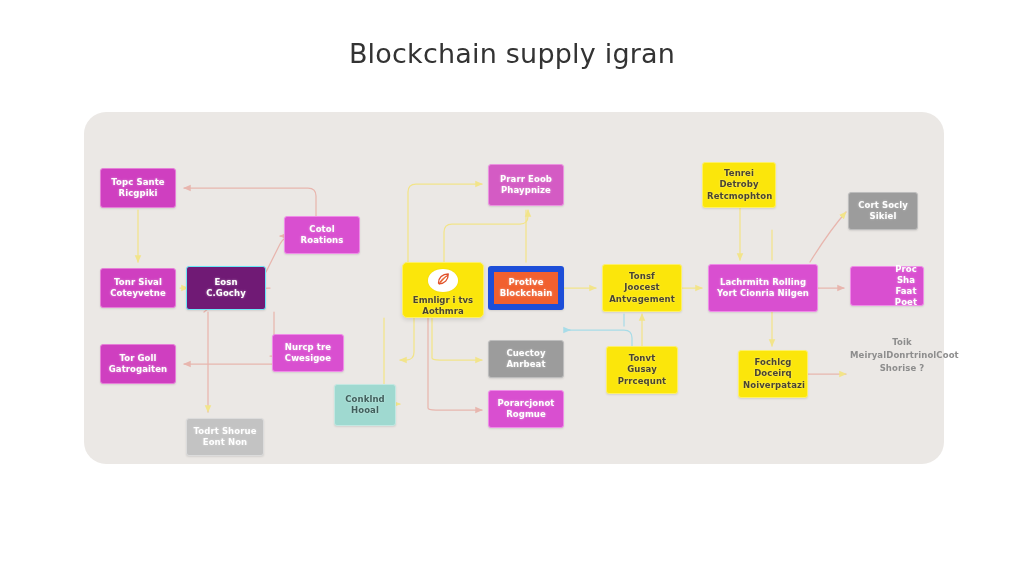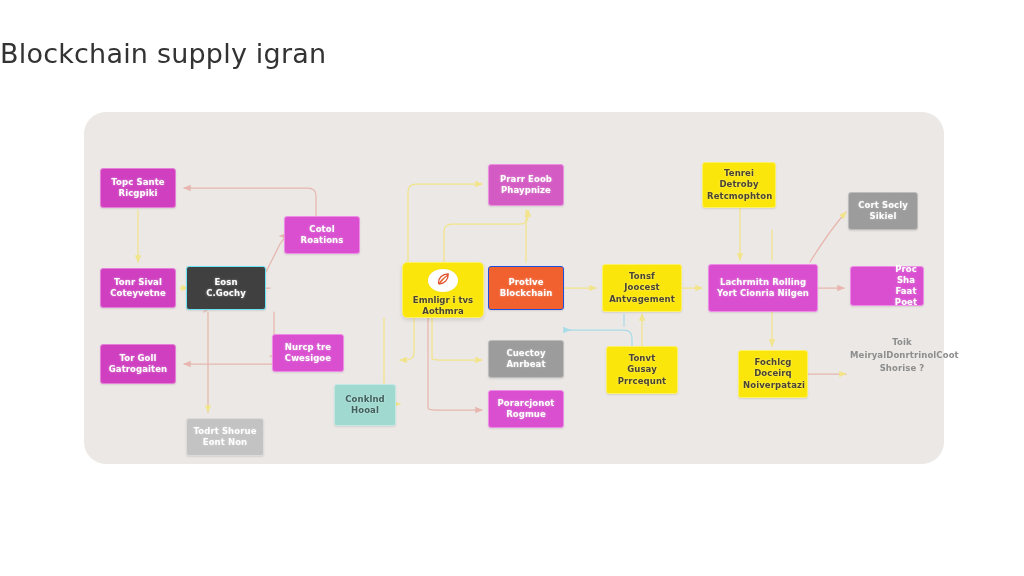--- a/index.html
+++ b/index.html
@@ -12,21 +12,21 @@
     background: #ffffff;
     font-family: "Liberation Sans", sans-serif;
     overflow: hidden;
     position: relative;
   }
   #page-title {
     position: absolute;
     left: 0;
     top: 38px;
     width: 1024px;
-    text-align: left;
+    text-align: center;
     font-family: "DejaVu Sans", sans-serif;
     font-size: 27px;
     font-weight: 400;
     color: #333333;
     letter-spacing: 0.2px;
   }
   #canvas {
     position: absolute;
     left: 84px;
     top: 112px;
@@ -62,24 +62,24 @@
     filter: blur(0.32px);
     box-shadow: 0 1px 2px rgba(0,0,0,0.10);
   }
   .node .lbl {
     display: block;
     width: 100%;
   }
   .node.magenta   { background: #cf3fc0; border: 1px solid #e67fd8; }
   .node.magenta2  { background: #d94fd0; border: 1px solid #ef8ce8; }
   .node.pinkish   { background: #d45bc4; border: 1px solid #eb93e0; }
-  .node.cyan      { background: #404040; border: 1px solid #6ae6f8; color:#ffffff; }
+  .node.cyan      { background: #701a75; border: 1px solid #6ae6f8; color:#ffffff; }
   .node.yellow    { background: #fbe60b; border: 1px solid #fdf06a; color:#4a4430;
                     text-shadow: 0 0 2px rgba(255,255,255,0.5); }
-  .node.orange    { background: #f1602f; border: 1px solid #1d4ed8; }
+  .node.orange    { background: #f1602f; border: 6px solid #1d4ed8; }
   .node.grayDark  { background: #9c9c9c; border: 1px solid #bdbdbd; }
   .node.grayLight { background: #c3c3c3; border: 1px solid #dcdcdc; }
   .node.mint      { background: #9fd9d0; border: 1px solid #c4e8e2; color:#3f5f5c;
                     text-shadow: 0 0 2px rgba(255,255,255,0.55); }
 
   #hub {
     position: absolute;
     box-sizing: border-box;
     background: #fbe60b;
     border: 1px solid #fdf06a;

